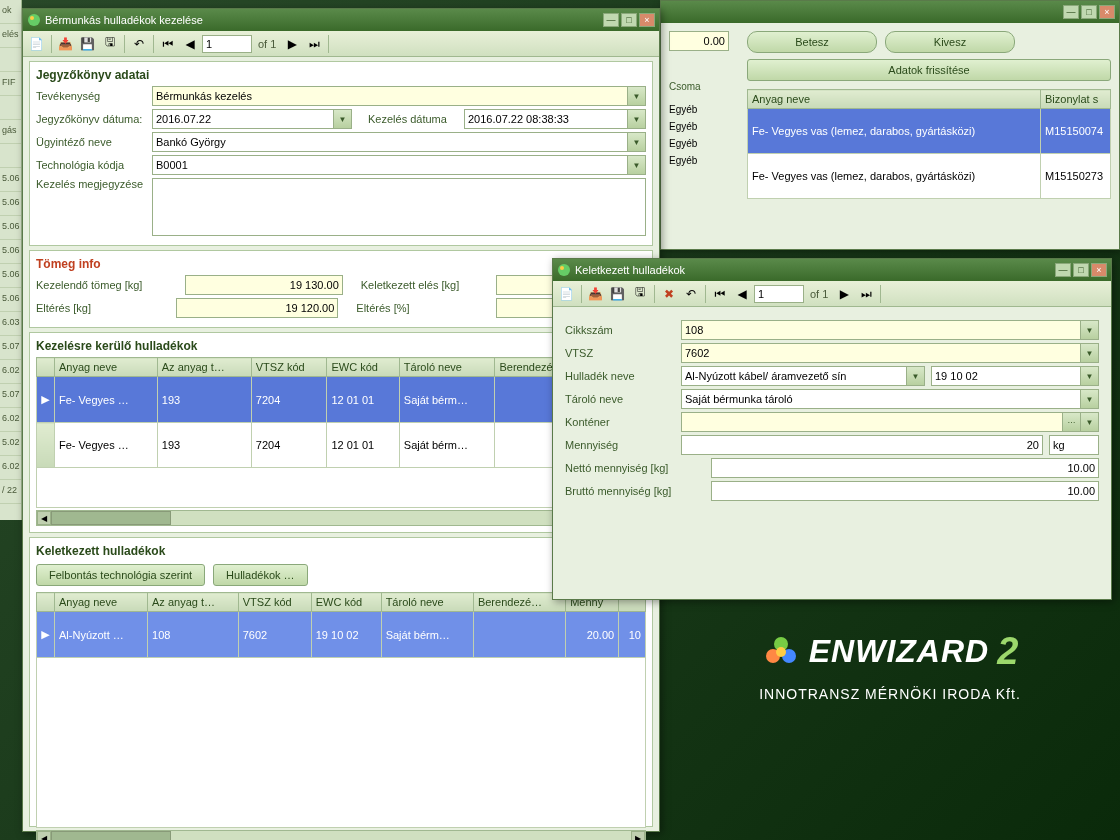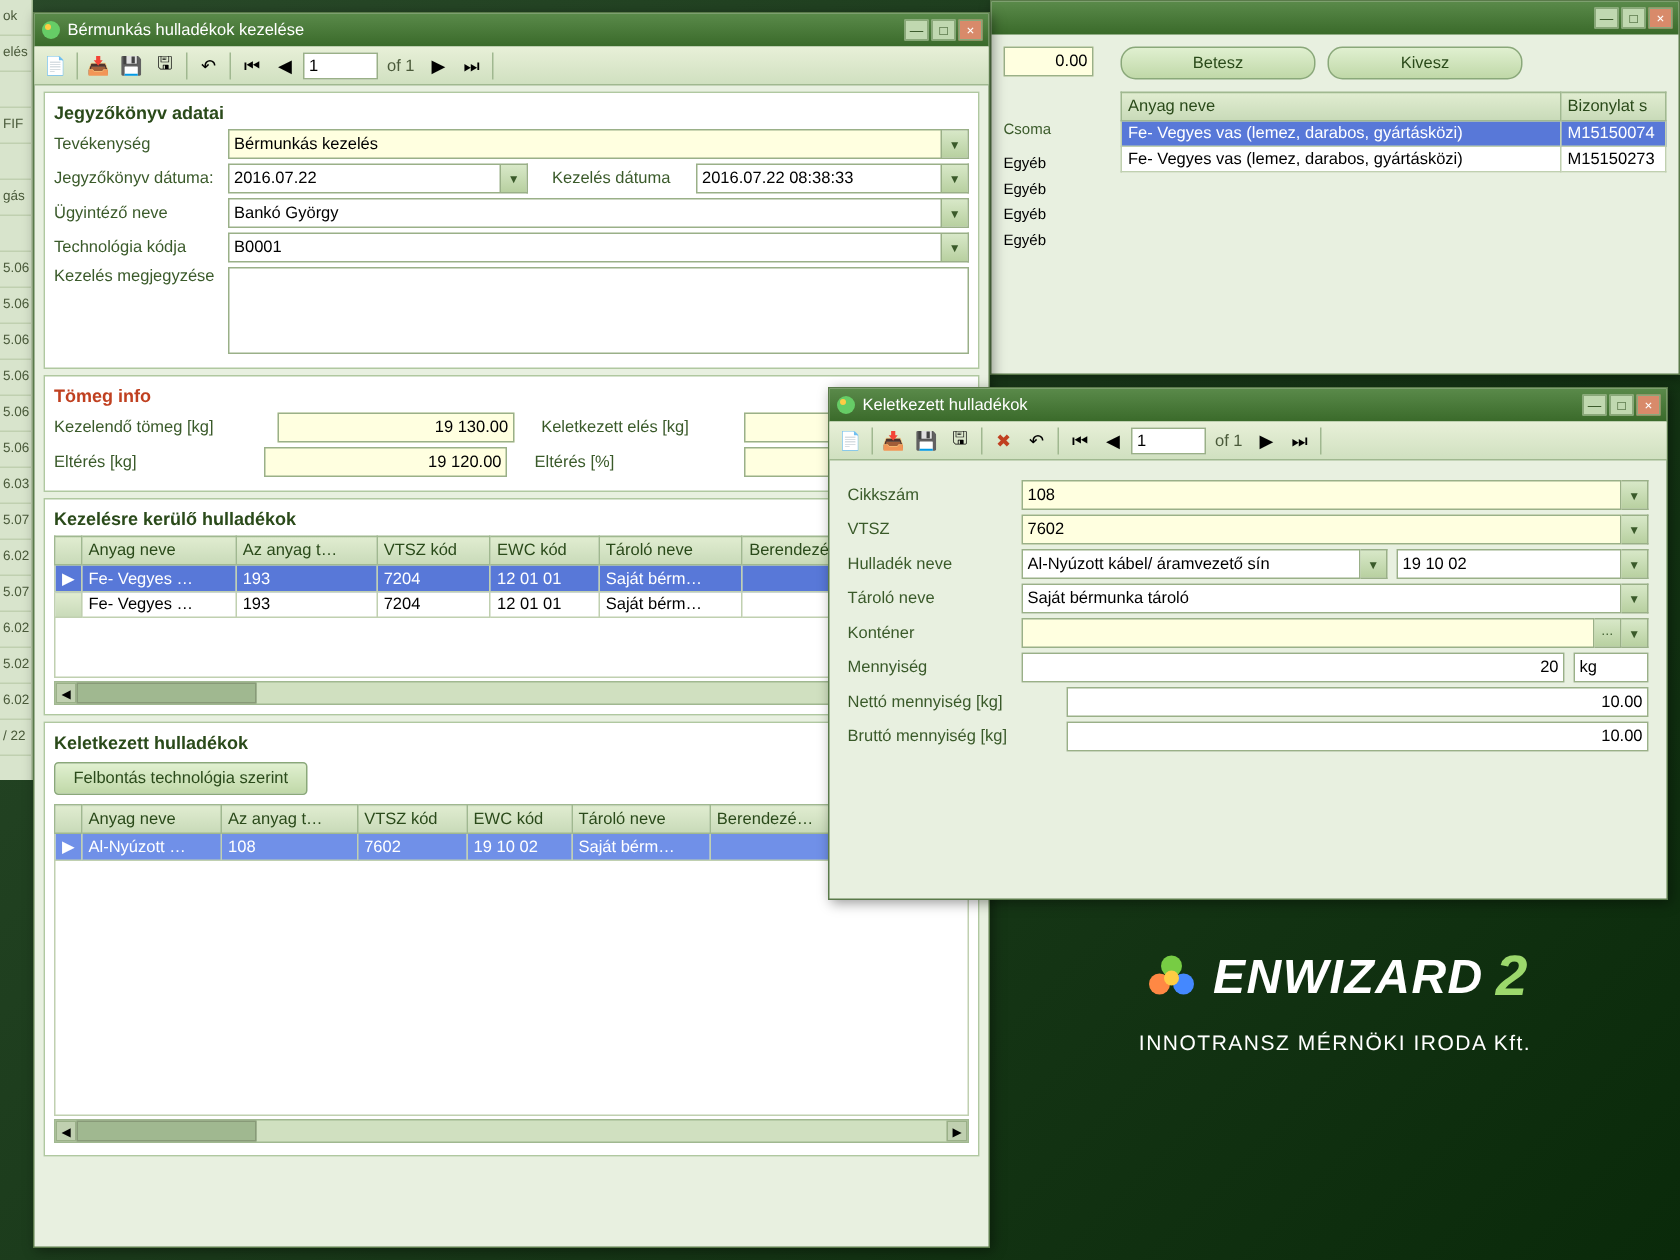--- a/index.html
+++ b/index.html
@@ -23,21 +23,21 @@
   .lbl{width:110px;color:#3a5a2a;font-size:11px;}
   .lbl.w140{width:140px;}
   .inp{height:20px;border:1px solid #9ab088;background:#fff;padding:0 3px;font-size:11px;}
   .inp.yellow{background:#ffffe0;}
   .inp.right{text-align:right;}
   .combo{position:relative;flex:1;display:flex;}
   .combo .inp{flex:1;}
   .cbbtn{width:18px;height:20px;border:1px solid #9ab088;border-left:none;background:linear-gradient(to bottom,#d8e8c8,#b8d0a0);display:flex;align-items:center;justify-content:center;cursor:pointer;font-size:8px;color:#3a5a2a;}
   .tbl{width:100%;border-collapse:collapse;font-size:11px;}
   .tbl th{background:linear-gradient(to bottom,#e0ecd0,#c8dab8);border:1px solid #a0b890;padding:3px 4px;text-align:left;color:#2a4a1a;font-weight:normal;}
-  .tbl td{border:1px solid #c0d0b0;padding:2px 4px;background:#fff;}
+  .tbl td{border:1px solid #c0d0b0;padding:16px 4px;background:#fff;}
   .tbl tr.sel td{background:#5878d8;color:#fff;}
   .tbl tr.sel2 td{background:#7090e8;color:#fff;}
   .tbl td.ind{width:18px;text-align:center;background:linear-gradient(to bottom,#e0ecd0,#c8dab8);}
   .hscroll{height:16px;background:#d0e0c0;border:1px solid #a0b890;display:flex;align-items:center;margin-top:2px;}
   .hscroll .hbtn{width:14px;height:14px;background:#c0d0b0;border:1px solid #9ab088;font-size:8px;display:flex;align-items:center;justify-content:center;cursor:pointer;}
   .hscroll .htrack{flex:1;height:14px;position:relative;}
   .hscroll .hthumb{position:absolute;left:0;top:0;width:120px;height:14px;background:#a0b890;border:1px solid #889a78;}
   .btn{height:22px;padding:0 12px;border:1px solid #8aa87a;background:linear-gradient(to bottom,#e0f0d0,#c0d8a8);color:#2a4a1a;cursor:pointer;font-size:11px;border-radius:3px;}
   .btn.wide{width:130px;border-radius:10px;}
   .logo{position:absolute;left:680px;top:630px;right:20px;text-align:center;color:#fff;}
@@ -89,20 +89,21 @@
       <div style="margin-top:12px;font-size:10px;">Egyéb</div>
       <div style="margin-top:6px;font-size:10px;">Egyéb</div>
       <div style="margin-top:6px;font-size:10px;">Egyéb</div>
       <div style="margin-top:6px;font-size:10px;">Egyéb</div>
     </div>
     <div style="flex:1;">
       <div style="display:flex;gap:8px;margin-bottom:6px;">
         <button class="btn wide">Betesz</button>
         <button class="btn wide">Kivesz</button>
       </div>
+      <button class="btn" style="width:100%;">Adatok frissítése</button>
       <table class="tbl" style="margin-top:8px;">
         <tbody>
             <tr>
               <th>Anyag neve</th>
               <th style="width:70px;">Bizonylat s</th>
             </tr>
         <tr class="sel">
               <td>Fe- Vegyes vas (lemez, darabos, gyártásközi)</td>
               <td>M15150074</td>
             </tr>
@@ -246,21 +247,21 @@
         <span class="hbtn">◀</span>
         <div class="htrack">
           <div class="hthumb"></div>
         </div>
         <span class="hbtn">▶</span>
       </div>
   </div>
 
   <div class="section" style="height:290px;">
     <div class="section-title">Keletkezett hulladékok</div>
-    <div style="display:flex;gap:8px;justify-content:space-between;margin:6px 0;">
+    <div style="display:flex;gap:8px;justify-content:flex-start;margin:6px 0;">
       <button class="btn">Felbontás technológia szerint</button>
       <button class="btn">Hulladékok …</button>
     </div>
     <table class="tbl">
       <tbody>
           <tr>
         <th class="ind"></th>
         <th>Anyag neve</th>
         <th>Az anyag t…</th>
         <th>VTSZ kód</th>

